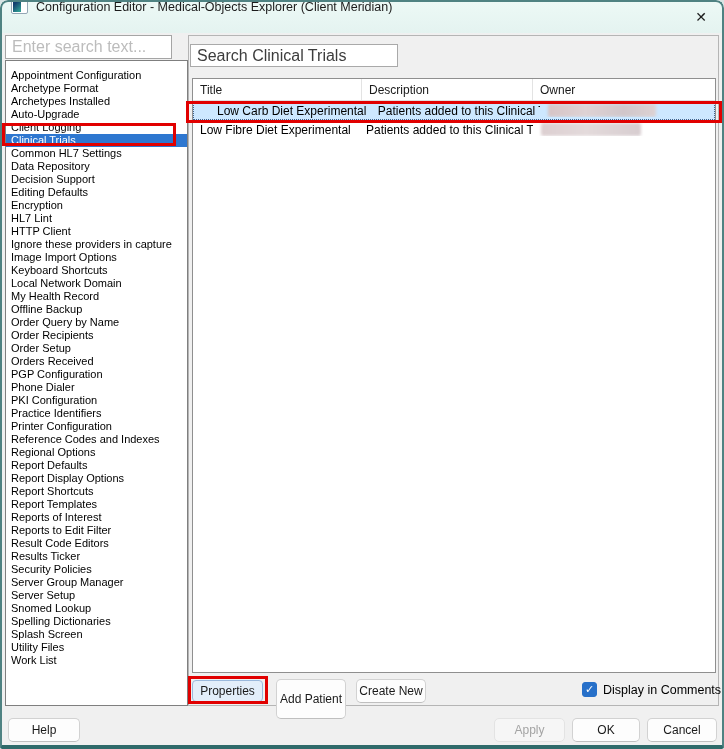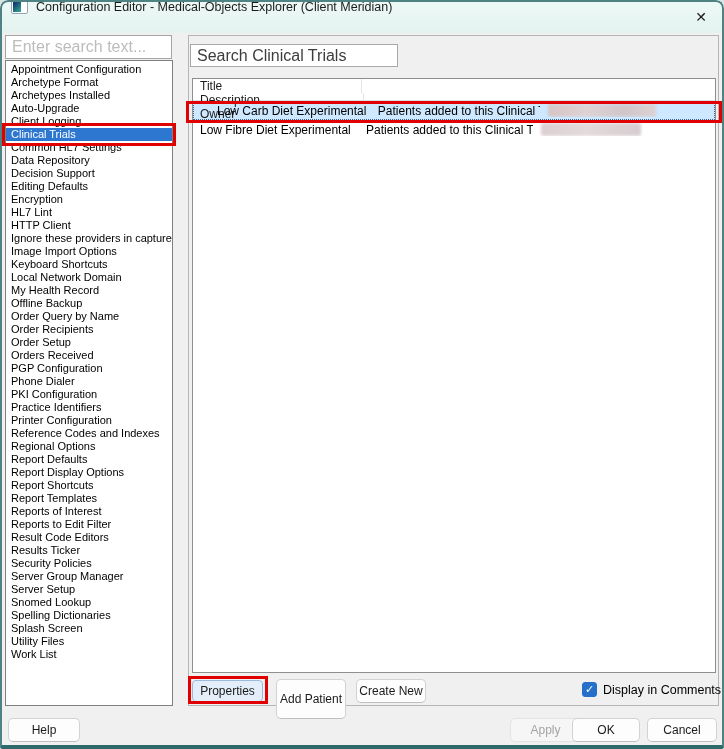--- a/index.html
+++ b/index.html
@@ -35,43 +35,43 @@
     cursor:pointer;
   }
   
   .search-left {
     position:absolute; left:5px; top:35px; width:167px; height:24px;
     border:1px solid #a5a5a5; background:#fff; font-size:16px; color:#333;
     padding:0 6px; font-family:"Liberation Sans", sans-serif;
   }
   .search-left::placeholder { color:#bcbcbc; opacity:1; }
   .listbox {
-    position:absolute; left:5px; top:60px; width:168px; height:646px;
-    background:#fff; border:1px solid #7f7f7f; overflow:hidden; padding-top:2px;
+    position:absolute; left:5px; top:60px; width:183px; height:646px;
+    background:#fff; border:1px solid #7f7f7f; overflow:hidden; padding-top:8px;
   }
   .sb-item {
     height:13px; line-height:13px; font-size:11px; color:#000;
     padding-left:5px; white-space:nowrap; cursor:default;
   }
   .sb-item.selected { background:#2e77d0; color:#fff; }
   
   .right-panel {
     position:absolute; left:188px; top:35px; width:531px; height:671px;
     border:1px solid #b5b5b5;
   }
   .search-right {
     position:absolute; left:190px; top:44px; width:208px; height:23px;
     border:1px solid #a9a9a9; background:#fff; font-size:16px; color:#3c3c3c;
     padding:0 6px; font-family:"Liberation Sans", sans-serif;
   }
   .trials-table {
     position:absolute; left:192px; top:78px; width:524px; height:595px;
     background:#fff; border:1px solid #8f8f8f;
   }
-  .thead { display:flex; height:22px; border-bottom:1px solid #e0e0e0;flex-direction:column; }
+  .thead { display:flex; height:22px; border-bottom:1px solid #e0e0e0; }
   .th {
     font-size:12px; color:#1a1a1a; display:flex; align-items:center;
     padding-left:7px; border-right:1px solid #e3e3e3; cursor:default;
   }
   .th.c1 { width:169px; } .th.c2 { width:171px; } .th.c3 { width:182px; border-right:none; }
   .trow { display:flex; height:19px; align-items:center; }
   .trow.sel { background:#cde8ff; border:1px dotted #40638c;padding-left:16px; }
   .tcell { font-size:12px; color:#000; white-space:nowrap; overflow:hidden; }
   .tcell.c1 { width:169px; padding-left:7px; }
   .tcell.c2 { width:171px; padding-left:4px; }
@@ -98,21 +98,21 @@
     border-radius:3px; border:1px solid #2770c9; background:#fff; cursor:pointer;
     display:flex; align-items:center; justify-content:center;
   }
   .checkbox.checked { background:#2770c9; }
   .checkbox .check-glyph { color:#fff; font-size:11px; line-height:11px; }
   .checkbox-label {
     position:absolute; left:603px; top:683px; font-size:12.5px; color:#000; cursor:default;
   }
   
   .btn-help   { left:8px;   top:718px; width:72px; height:24px; }
-  .btn-apply  { left:510px; top:718px; width:71px; height:24px;
+  .btn-apply  { left:494px; top:718px; width:71px; height:24px;
     background:#f6f6f6; border-color:#e3e3e3; color:#a4a4a4; cursor:default; }
   .btn-ok     { left:572px; top:718px; width:68px; height:24px; }
   .btn-cancel { left:647px; top:718px; width:70px; height:24px; }
   
   .annot { position:absolute; border:3px solid #e10000; z-index:40; pointer-events:none; }
   .annot-sidebar { left:2px;   top:123px; width:174px; height:23px; }
   .annot-row     { left:186px; top:101px; width:536px; height:22px; }
   .annot-props   { left:188px; top:676px; width:80px;  height:28px; }
 </style>
 </head>

